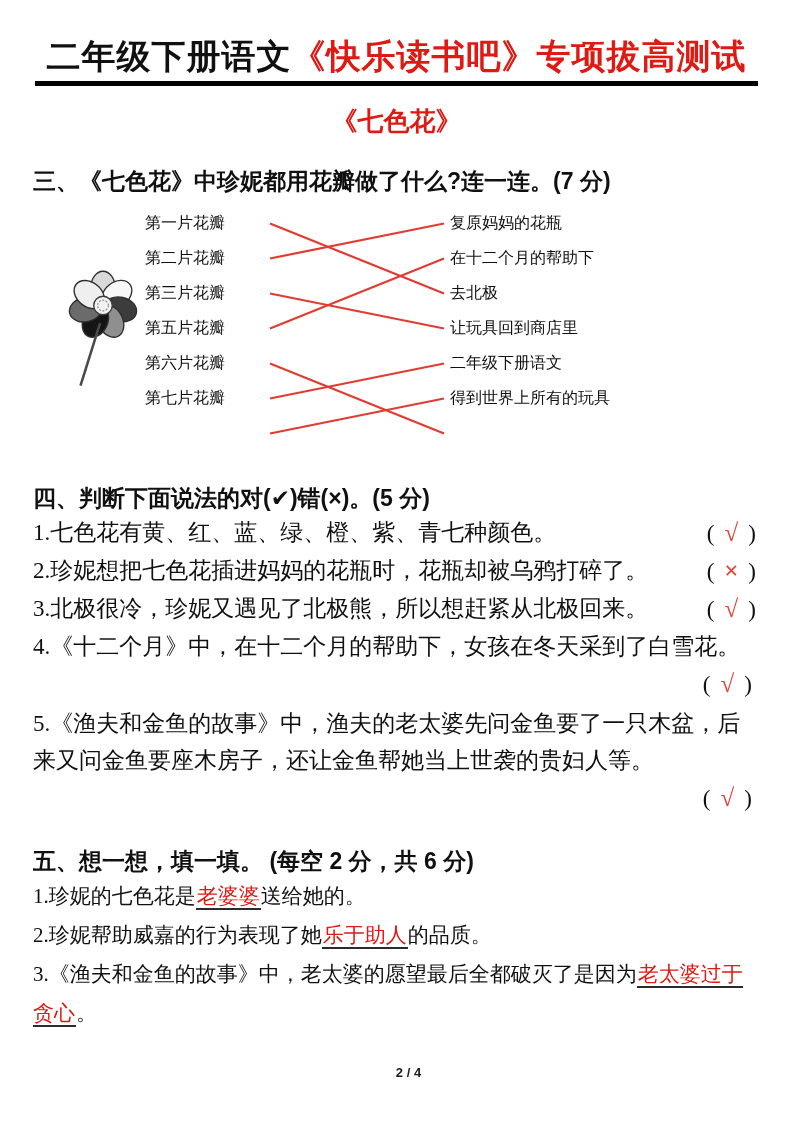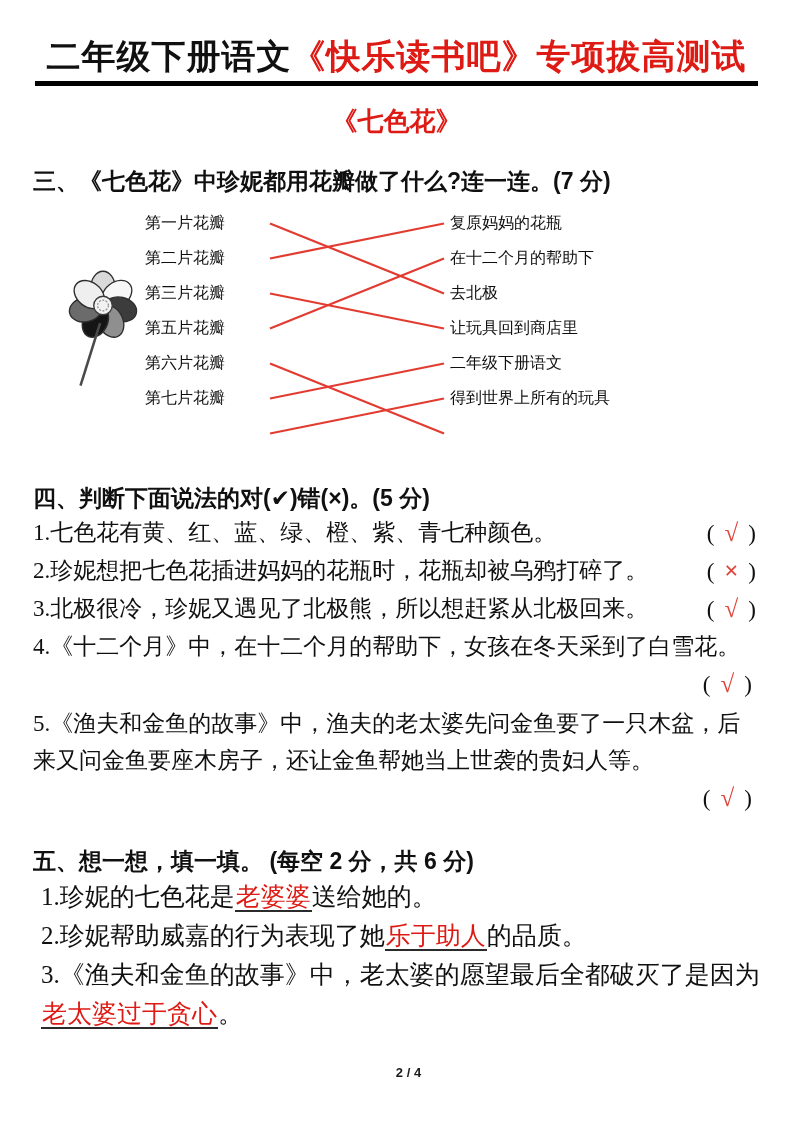--- a/index.html
+++ b/index.html
@@ -75,21 +75,21 @@
   .mark-group{white-space:nowrap;padding-right:4px;font-size:23px;}
   .mark-group .paren{color:var(--ink);}
   .mark-group .mark{
     color:var(--mark-red);
     display:inline-block;min-width:34px;text-align:center;
     font-size:25px;font-weight:600;
   }
   .q-markline{text-align:right;line-height:37px;padding-right:4px;}
 
   
-  .s-row{font-size:25px;line-height:39px;margin-left:8px;}
+  .s-row{font-size:21px;line-height:39px;}
   .blank{
     color:var(--red);
     border-bottom:2px solid #2b2b2b;
     padding:0 1px;
   }
 
   .footer{
     position:absolute;bottom:42px;left:12px;width:100%;
     text-align:center;
     font-size:13px;font-weight:700;

